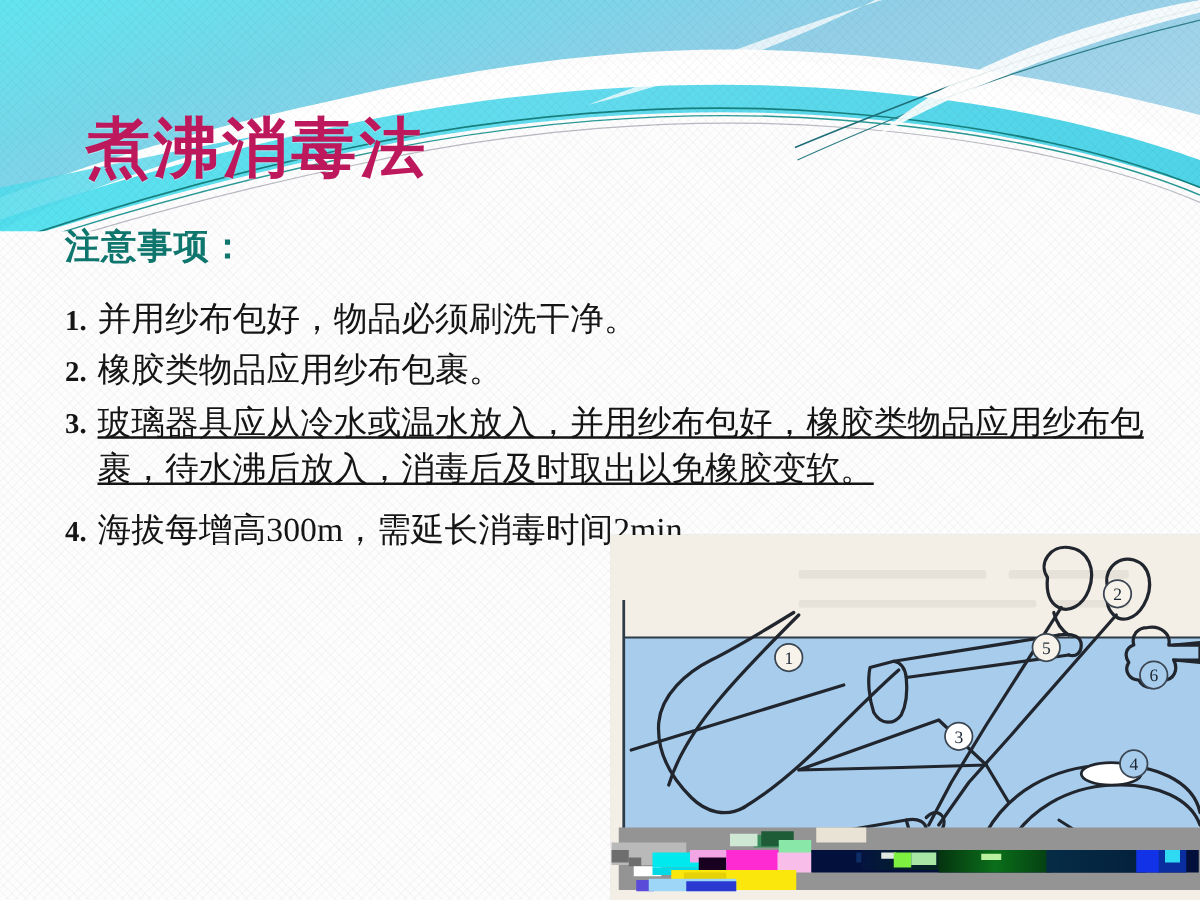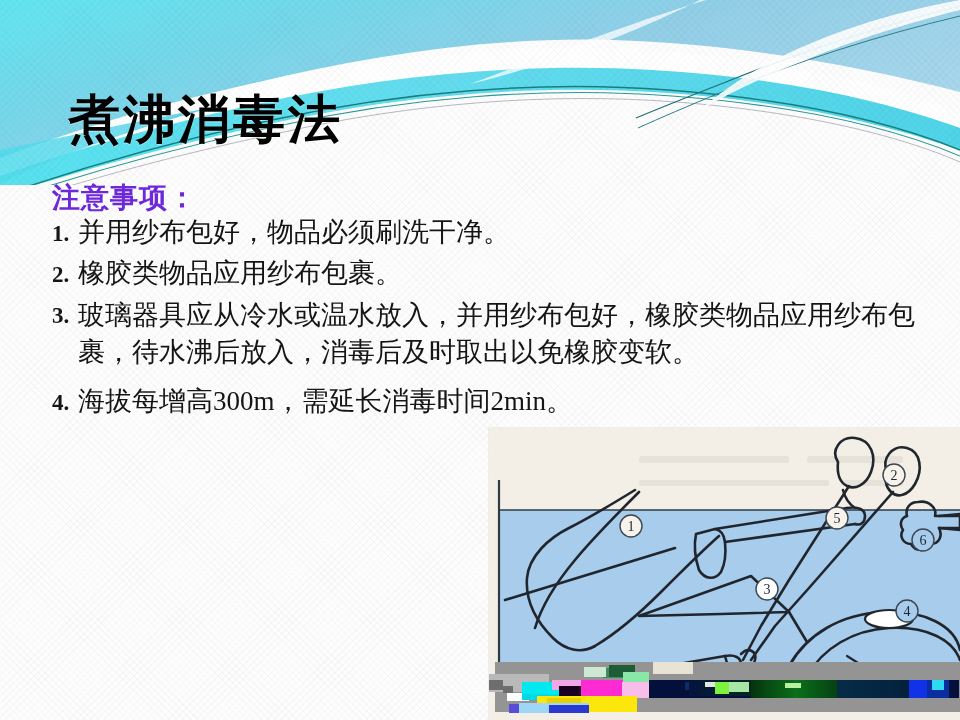--- a/index.html
+++ b/index.html
@@ -23,44 +23,44 @@
     z-index:3;
   }
   
   .header-wave{
     position:absolute;left:0;top:0;width:960px;height:185px;z-index:1;
   }
   
   .title{
     position:absolute;left:68px;top:93px;z-index:4;
     font-size:52px;line-height:1.05;font-weight:700;
-    color:#000000;
+    color:#be185d;
     letter-spacing:3px;
     white-space:nowrap;
     text-shadow:0 1px 0 rgba(255,255,255,.4);
   }
   
   .body-block{position:absolute;left:52px;top:182px;width:880px;z-index:4;}
   .notice-head{
-    font-size:28px;font-weight:700;color:#6d28d9;letter-spacing:1px;
-    margin:0 0 1px 0;line-height:1.15;
+    font-size:28px;font-weight:700;color:#0f766e;letter-spacing:1px;
+    margin:0 0 24px 0;line-height:1.15;
   }
   .li{
     display:flex;align-items:flex-start;
     font-size:27px;color:#151515;line-height:1.30;
     margin-bottom:8px;
     letter-spacing:0px;
   }
   .li .num{
     flex:0 0 auto;font-weight:700;font-size:23px;
     width:26px;padding-top:4px;
   }
   .li .txt{flex:1 1 auto;text-indent:0;}
   .li.tight{margin-bottom:6px;}
-  .li.multi .txt{line-height:1.34;}
+  .li.multi .txt{line-height:1.34;text-decoration:underline;}
   .li.spaced{margin-top:14px;}
   
   .picture{
     position:absolute;left:489px;top:428px;width:471px;height:292px;
     z-index:5;overflow:hidden;
     background:#f4efe6;
     box-shadow:0 0 0 1px rgba(0,0,0,0.05);
   }
   .pic-svg{position:absolute;left:0;top:0;}
   

